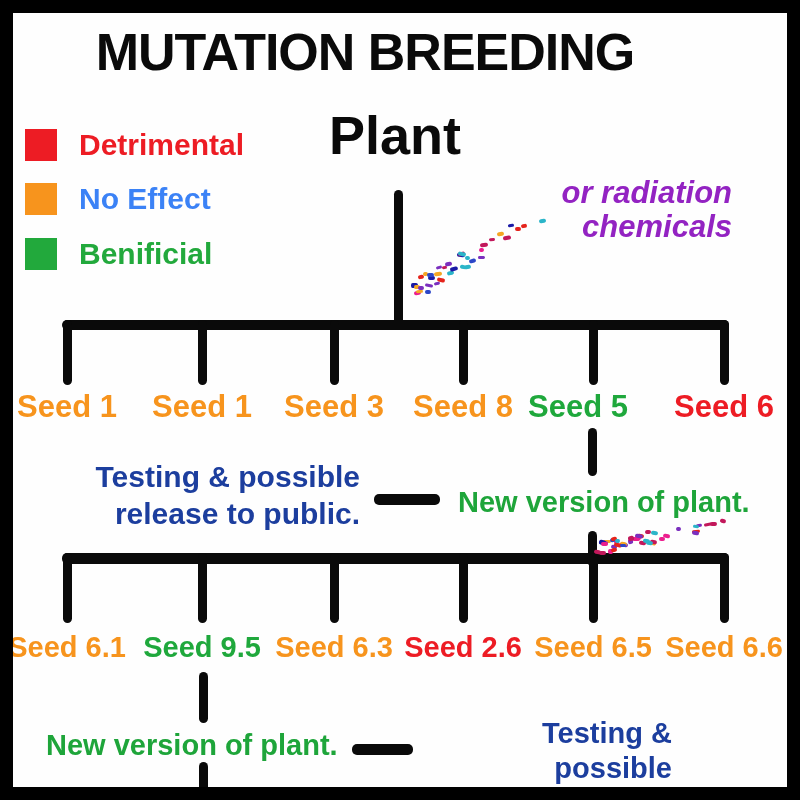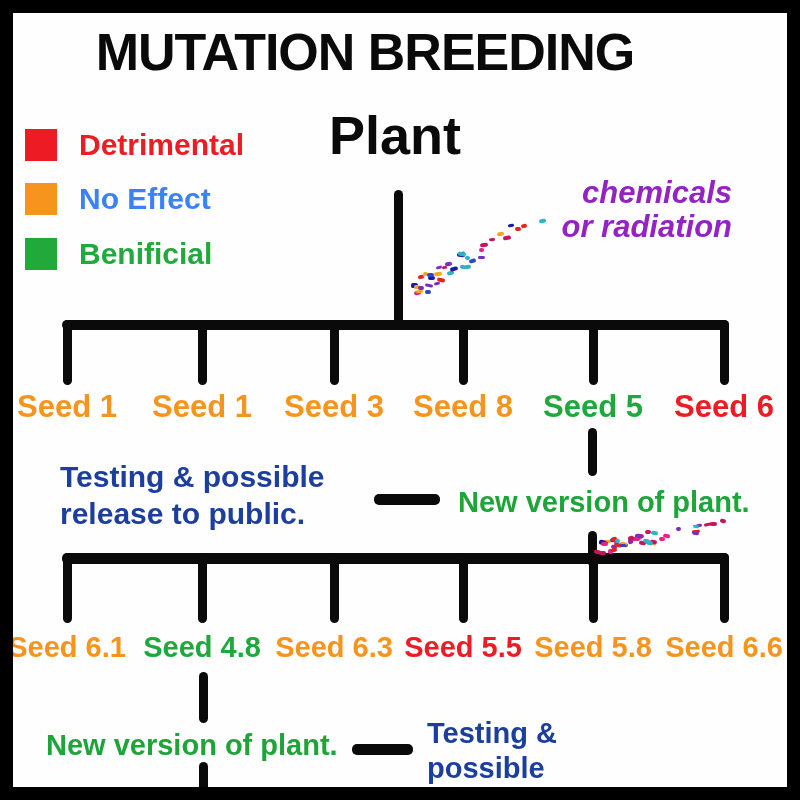--- a/index.html
+++ b/index.html
@@ -12,21 +12,21 @@
   .plant{top:104px;left:285px;width:220px;text-align:center;font-size:54px;font-weight:600;color:#0a0a0a;z-index:6;}
   .legend-row{position:absolute;left:25px;display:flex;align-items:center;gap:22px;z-index:6;}
   .legend-swatch{width:32px;height:32px;flex:0 0 32px;}
   .legend-label{font-size:30px;font-weight:600;white-space:nowrap;}
   .line{position:absolute;background:#0a0a0a;border-radius:5px;z-index:5;}
   .seed-label{position:absolute;text-align:center;font-weight:600;white-space:nowrap;z-index:6;}
   .gen1 .seed-label{font-size:31px;}
   .gen2 .seed-label{font-size:29px;}
   .mutagen{top:176px;right:68px;text-align:right;font-size:31px;font-style:italic;
            font-weight:600;line-height:34px;z-index:6;}
-  .blue-block{font-size:30px;font-weight:600;text-align:left;line-height:37px;z-index:6;}
+  .blue-block{font-size:30px;font-weight:600;text-align:right;line-height:37px;z-index:6;}
   .green-note{font-size:29px;font-weight:600;white-space:nowrap;z-index:6;}
   .dot{position:absolute;border-radius:2px;z-index:10;}
 </style>
 </head>
 <body>
 
 <div id="stage">
   <div class="frame"></div>
 
   <div class="abs plant">Plant</div>
@@ -41,63 +41,63 @@
         <div class="legend-swatch" style="background: rgb(247, 148, 29);"></div>
         <div class="legend-label" style="color: #3b82f6;">No Effect</div>
       </div>
       <div class="legend-row" style="top: 237px;">
         <div class="legend-swatch" style="background: rgb(34, 169, 60);"></div>
         <div class="legend-label" style="color: rgb(34, 169, 60);">Benificial</div>
       </div>
     </div>
 
   <div class="abs mutagen" style="color: rgb(147, 35, 194);">
+    <div>or radiation</div>
     <div>chemicals</div>
-    <div>or radiation</div>
   </div>
 
   <div class="line" style="left:394px;top:190px;width:9px;height:138px;"></div>
   <div class="line" style="left:62px;top:320px;width:667px;height:10px;"></div>
   <div id="gen1" class="gen1">
       <div class="line" style="left: 63px; top: 320px; width: 9px; height: 65px;"></div>
       <div class="seed-label" style="left: -13px; top: 389px; width: 160px; color: rgb(247, 148, 29);">Seed 1</div>
       <div class="line" style="left: 198px; top: 320px; width: 9px; height: 65px;"></div>
       <div class="seed-label" style="left: 122px; top: 389px; width: 160px; color: rgb(247, 148, 29);">Seed 1</div>
       <div class="line" style="left: 330px; top: 320px; width: 9px; height: 65px;"></div>
       <div class="seed-label" style="left: 254px; top: 389px; width: 160px; color: rgb(247, 148, 29);">Seed 3</div>
       <div class="line" style="left: 459px; top: 320px; width: 9px; height: 65px;"></div>
       <div class="seed-label" style="left: 383px; top: 389px; width: 160px; color: rgb(247, 148, 29);">Seed 8</div>
       <div class="line" style="left: 589px; top: 320px; width: 9px; height: 65px;"></div>
-      <div class="seed-label" style="left: 513px; top: 389px; width: 160px; color: rgb(31, 168, 60);">Seed 5</div>
+      <div class="seed-label" style="left: 498px; top: 389px; width: 160px; color: rgb(31, 168, 60);">Seed 5</div>
       <div class="line" style="left: 720px; top: 320px; width: 9px; height: 65px;"></div>
       <div class="seed-label" style="left: 644px; top: 389px; width: 160px; color: rgb(237, 28, 36);">Seed 6</div>
     </div>
 
   <div class="line" style="left:588px;top:428px;width:9px;height:48px;"></div>
   <div class="line" style="left:588px;top:531px;width:9px;height:36px;"></div>
 
   <div class="abs blue-block" style="left: 60px; top: 458px; width: 300px; color: rgb(28, 62, 158);">
     <div>Testing &amp; possible</div>
     <div>release to public.</div>
   </div>
   <div class="line" style="left:374px;top:494px;width:66px;height:11px;"></div>
   <div class="abs green-note" style="left: 458px; top: 486px; color: rgb(30, 165, 58);">New version of plant.</div>
 
   <div class="line" style="left:62px;top:553px;width:667px;height:11px;"></div>
   <div id="gen2" class="gen2">
       <div class="line" style="left: 63px; top: 553px; width: 9px; height: 70px;"></div>
       <div class="seed-label" style="left: -13px; top: 631px; width: 160px; color: rgb(247, 148, 29);">Seed 6.1</div>
       <div class="line" style="left: 198px; top: 553px; width: 9px; height: 70px;"></div>
-      <div class="seed-label" style="left: 122px; top: 631px; width: 160px; color: rgb(31, 168, 60);">Seed 4.8</div>
+      <div class="seed-label" style="left: 122px; top: 631px; width: 160px; color: rgb(31, 168, 60);">Seed 9.5</div>
       <div class="line" style="left: 330px; top: 553px; width: 9px; height: 70px;"></div>
       <div class="seed-label" style="left: 254px; top: 631px; width: 160px; color: rgb(247, 148, 29);">Seed 6.3</div>
       <div class="line" style="left: 459px; top: 553px; width: 9px; height: 70px;"></div>
-      <div class="seed-label" style="left: 383px; top: 631px; width: 160px; color: rgb(237, 28, 36);">Seed 5.5</div>
+      <div class="seed-label" style="left: 383px; top: 631px; width: 160px; color: rgb(237, 28, 36);">Seed 2.6</div>
       <div class="line" style="left: 589px; top: 553px; width: 9px; height: 70px;"></div>
-      <div class="seed-label" style="left: 513px; top: 631px; width: 160px; color: rgb(247, 148, 29);">Seed 5.8</div>
+      <div class="seed-label" style="left: 513px; top: 631px; width: 160px; color: rgb(247, 148, 29);">Seed 6.5</div>
       <div class="line" style="left: 720px; top: 553px; width: 9px; height: 70px;"></div>
       <div class="seed-label" style="left: 644px; top: 631px; width: 160px; color: rgb(247, 148, 29);">Seed 6.6</div>
     </div>
 
   <div class="line" style="left:199px;top:672px;width:9px;height:51px;"></div>
   <div class="line" style="left:199px;top:762px;width:9px;height:30px;"></div>
 
   <div class="abs green-note" style="left: 46px; top: 729px; color: rgb(30, 165, 58);">New version of plant.</div>
   <div class="line" style="left:352px;top:744px;width:61px;height:11px;"></div>
   <div class="abs blue-block" style="left: 427px; top: 716px; width: 245px; font-size: 29px; line-height: 35px; color: rgb(28, 62, 158);">

